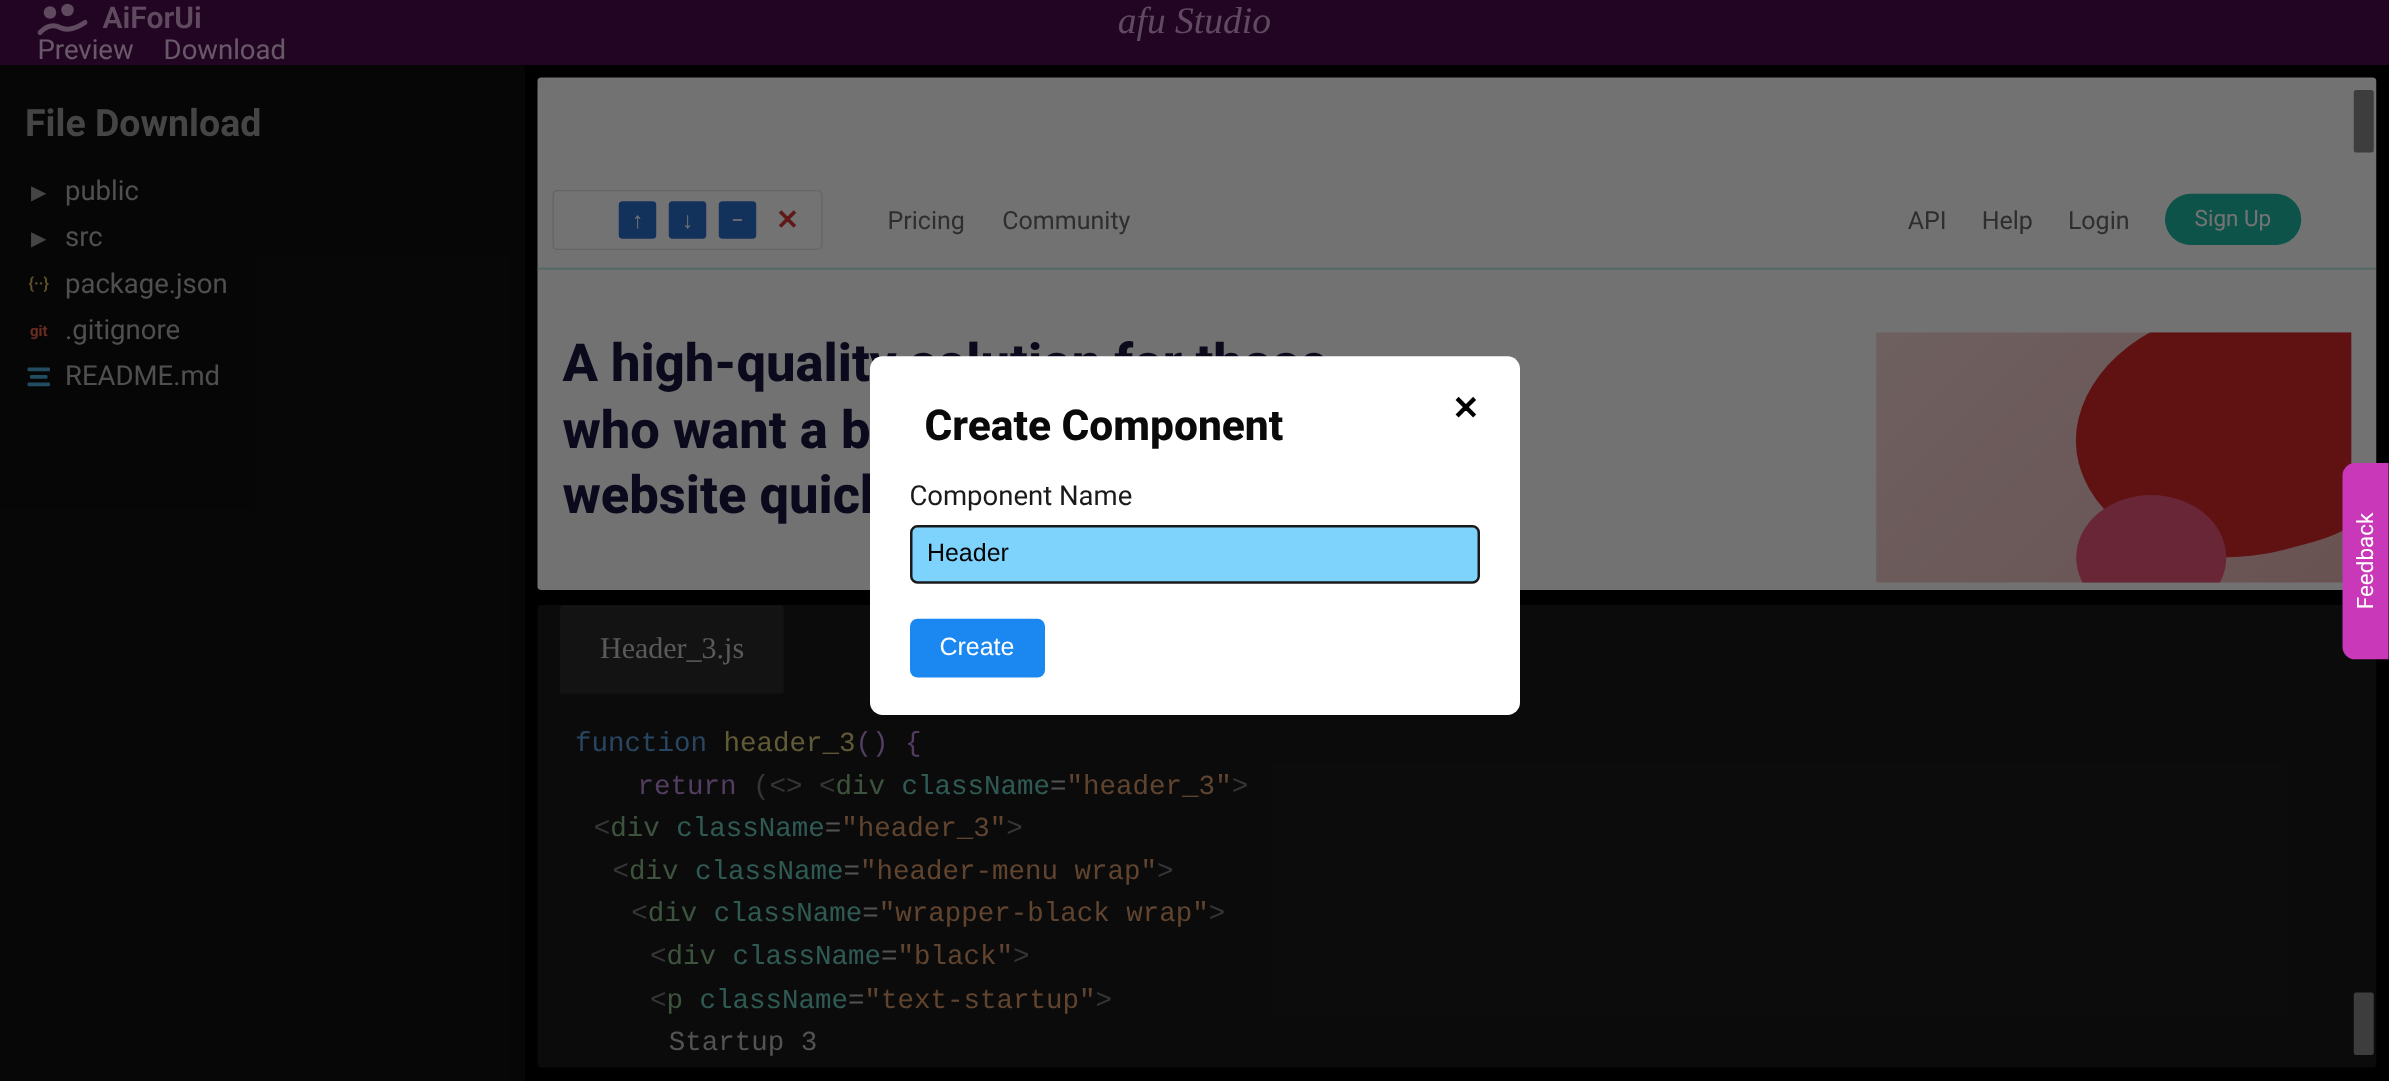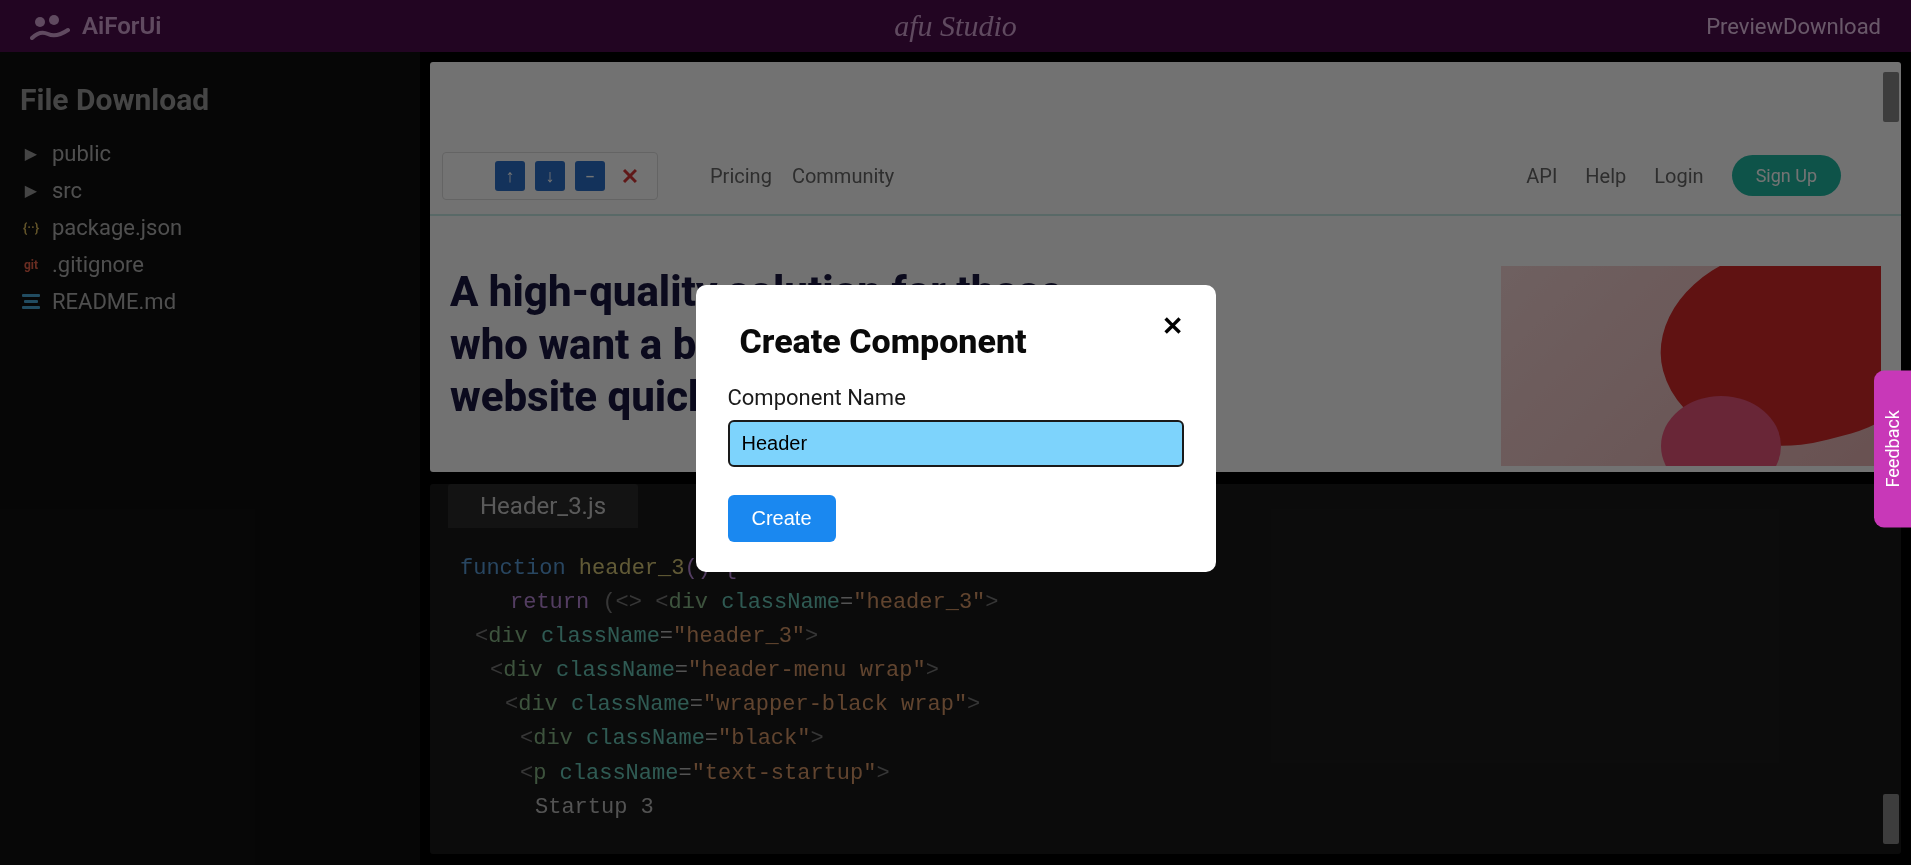--- a/index.html
+++ b/index.html
@@ -15,23 +15,24 @@
       width: 1911px;
       height: 865px;
       overflow: hidden;
       position: relative;
     }
     
     .top-bar {
       background: #4d0d4d;
       height: 52px;
       display: flex;
-      align-items: center;
+      align-items: flex-start;
       justify-content: space-between;
       padding: 0 30px;
+      flex-direction: column;
     }
     
     .logo-area {
       display: flex;
       align-items: center;
       gap: 12px;
     }
     
     .logo-icon {
       width: 40px;
@@ -49,20 +50,21 @@
       left: 50%;
       transform: translateX(-50%);
       font-family: cursive;
       font-size: 30px;
       font-style: italic;
       color: #d4a5d4;
     }
     
     .top-links {
       display: flex;
+      gap: 24px;
     }
     
     .top-link {
       color: #e8c4e8;
       font-size: 22px;
       cursor: pointer;
     }
     
     .main-layout {
       display: flex;
@@ -184,21 +186,21 @@
       display: flex;
       justify-content: space-between;
       align-items: center;
       padding: 18px 60px 18px 280px;
       border-bottom: 2px solid #c5e8e5;
       margin-top: 75px;
     }
     
     .nav-links {
       display: flex;
-      gap: 20px;
+      gap: 30px;
     }
     
     .nav-link {
       color: #666;
       font-size: 20px;
       cursor: pointer;
     }
     
     .nav-right {
       display: flex;
@@ -262,25 +264,26 @@
       background: #1a1a1a;
       margin-top: 12px;
       height: 370px;
       border-radius: 3px;
       position: relative;
     }
     
     .code-tab {
       background: #2a2a2a;
       color: #c8c8c8;
-      padding: 8px 32px;
+      padding: 22px 32px;
       font-size: 24px;
       display: inline-block;
       border-radius: 3px 3px 0 0;
       margin-left: 18px;
+      font-family: Liberation Serif, serif;
     }
     
     .code-content {
       padding: 24px 30px;
       font-family: 'Courier New', monospace;
       font-size: 22px;
       line-height: 1.55;
       color: #b8b8b8;
     }
     

